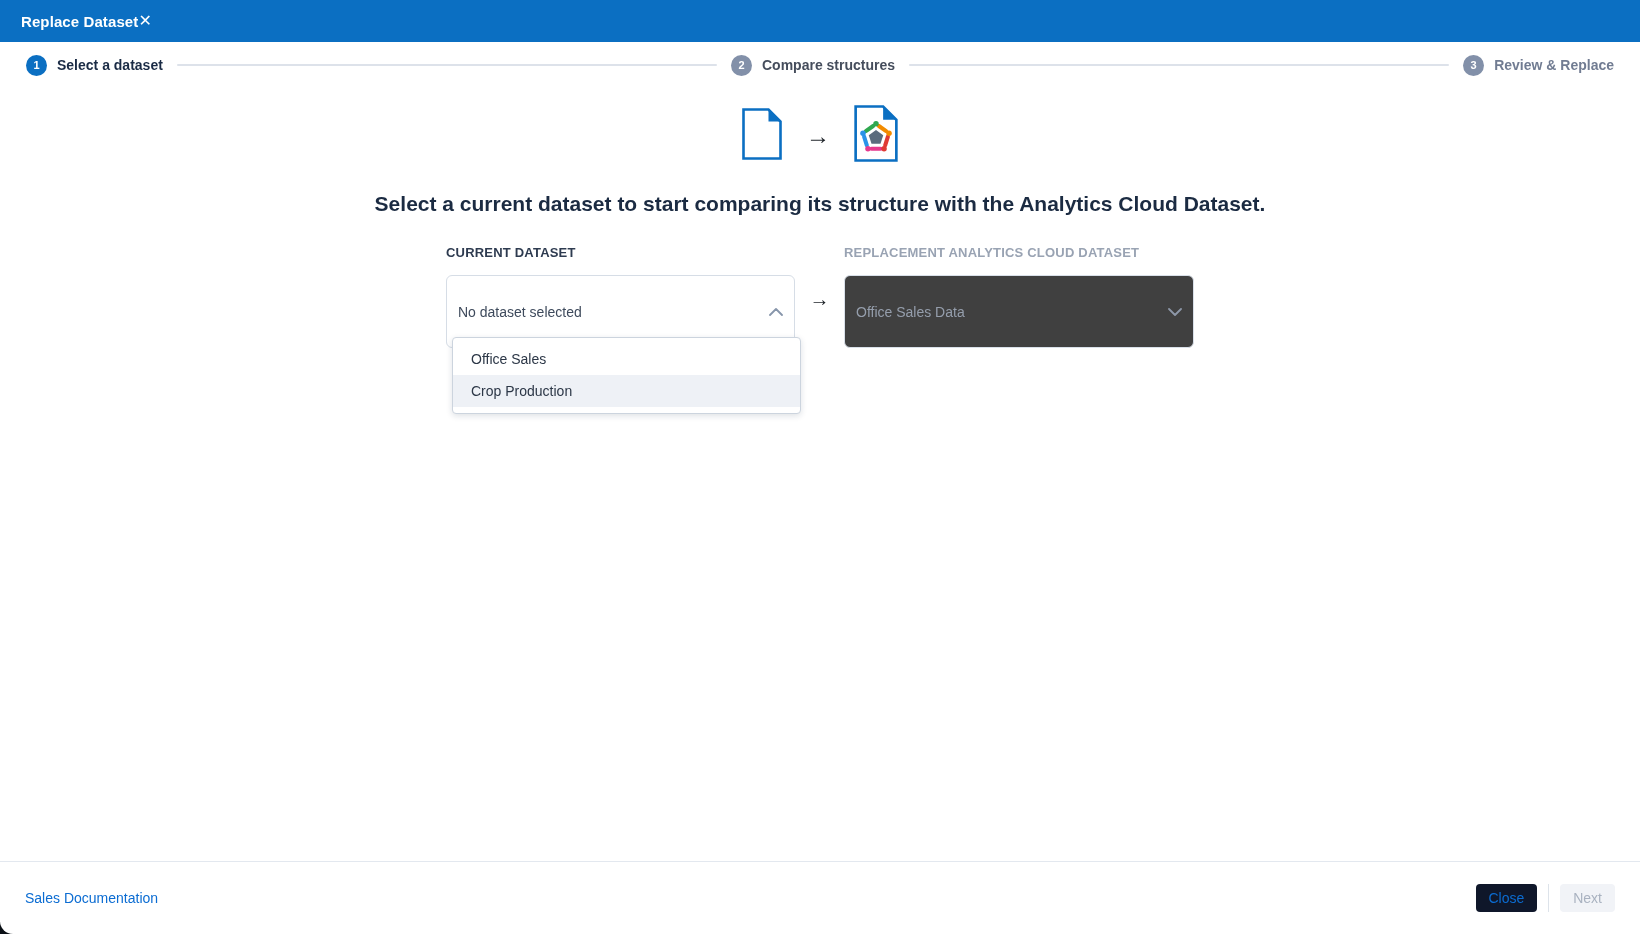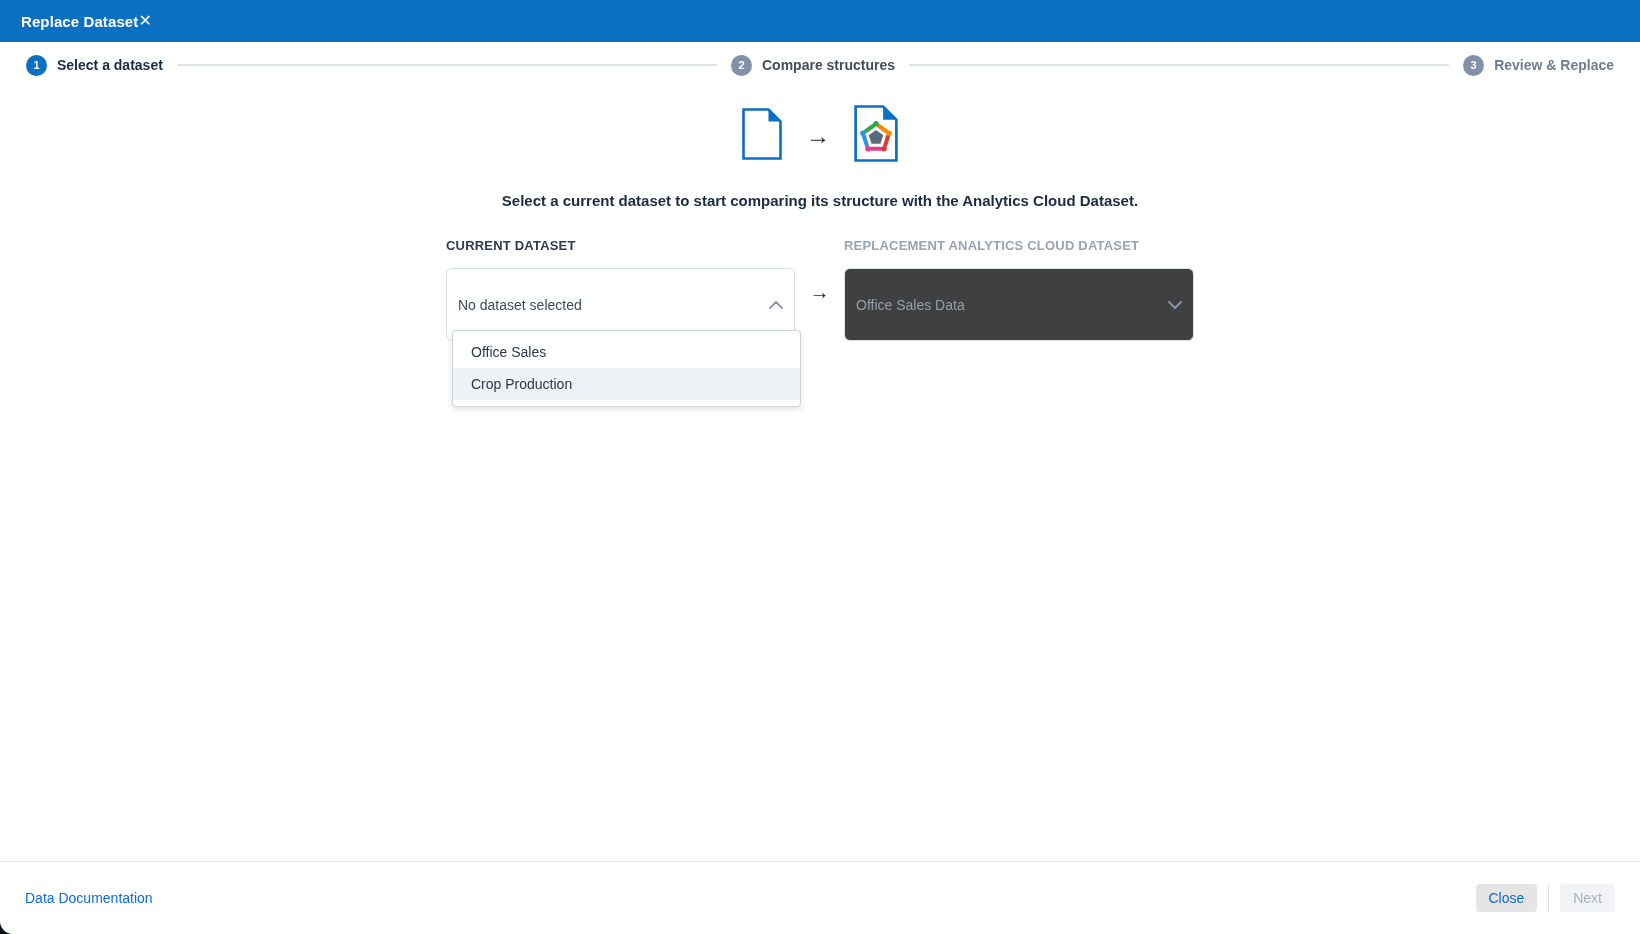--- a/index.html
+++ b/index.html
@@ -45,21 +45,21 @@
   .illustration {
     margin-top:17px;
     display:flex; align-items:center; justify-content:center; gap:24px;
   }
   .big-arrow { font-size:24px; color:#1b2026; line-height:1; }
 
   
   .instruction {
     margin-top:26px;
     text-align:center;
-    font-size:15px; font-weight:bold;
+    font-size:21px; font-weight:bold;
     color:#1b2b42;
   }
 
   
   .selector-area {
     margin:29px auto 0 auto;
     width:748px;
     display:flex;
   }
   .col { position:relative; }
@@ -119,21 +119,21 @@
   }
   .help-link { color:var(--link,#0b6cd2); font-size:14px; cursor:pointer; text-decoration:none; }
   .footer-actions { display:flex; align-items:center; gap:11px; }
   .btn {
     border:none; border-radius:4px;
     font-family:"Liberation Sans", sans-serif;
     font-size:14px;
     padding:6px 13px;
     cursor:pointer;
   }
-  .btn.close-btn { background:#e5e5e5; color:var(--link,#0b6cd2);padding-left:12px; }
+  .btn.close-btn { background:#0f172a; color:var(--link,#0b6cd2);padding-left:12px; }
   .btn.next-btn  { background:#f1f3f7; color:#a9b2c0; cursor:default; }
   .v-divider { width:1px; height:28px; background:#dde3ea; }
 
   
   .corner-black { position:absolute; left:0; bottom:0; width:18px; height:12px; background:#0b1016; z-index:20; }
   .corner-mask  { position:absolute; left:0; bottom:0; width:30px; height:20px; background:#ffffff; border-bottom-left-radius:13px; z-index:21; }
 </style>
 </head>
 <body>
 
@@ -215,21 +215,21 @@
       <span>Office Sales Data</span>
       <svg class="chev" width="14" height="8" viewBox="0 0 14 8">
         <polyline points="1,1 7,7 13,1" fill="none" stroke="#8d97a8" stroke-width="1.8" stroke-linecap="round" stroke-linejoin="round"></polyline>
       </svg>
     </div>
   </div>
 
 </div>
 
 <div class="footer">
-  <a class="help-link">Data Documentation</a>
+  <a class="help-link">Sales Documentation</a>
   <div class="footer-actions">
     <button class="btn close-btn">Close</button>
     <div class="v-divider"></div>
     <button class="btn next-btn" disabled="">Next</button>
   </div>
 </div>
 
 <div class="corner-black"></div>
 <div class="corner-mask"></div>
 

